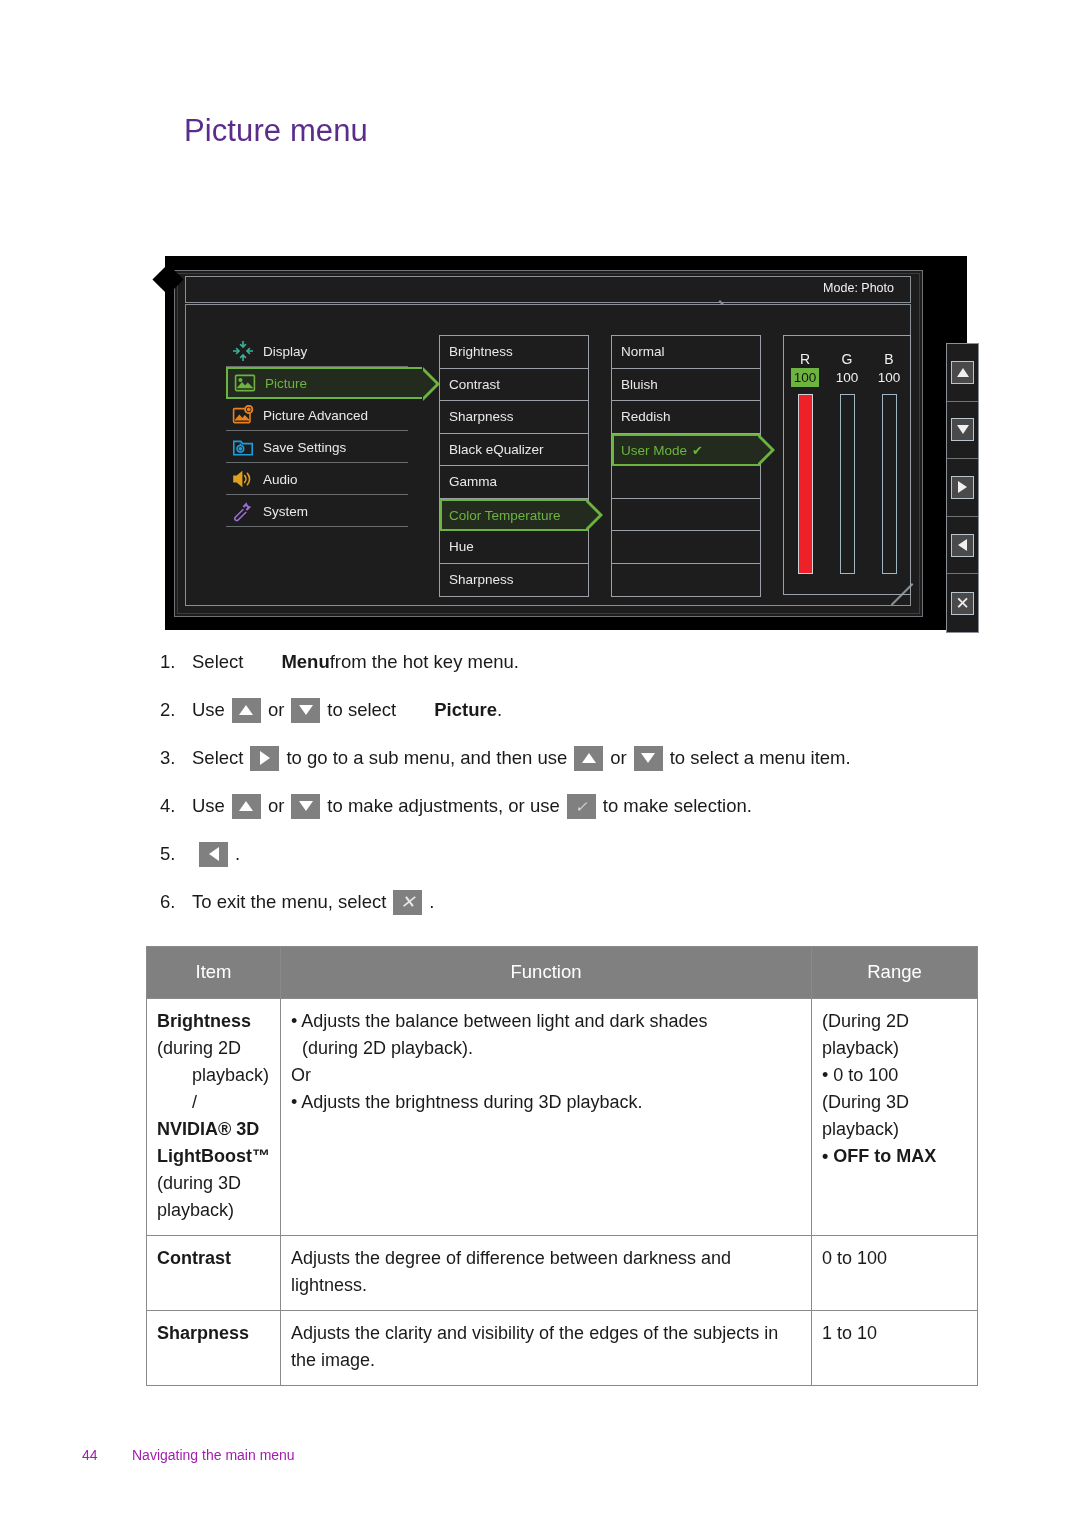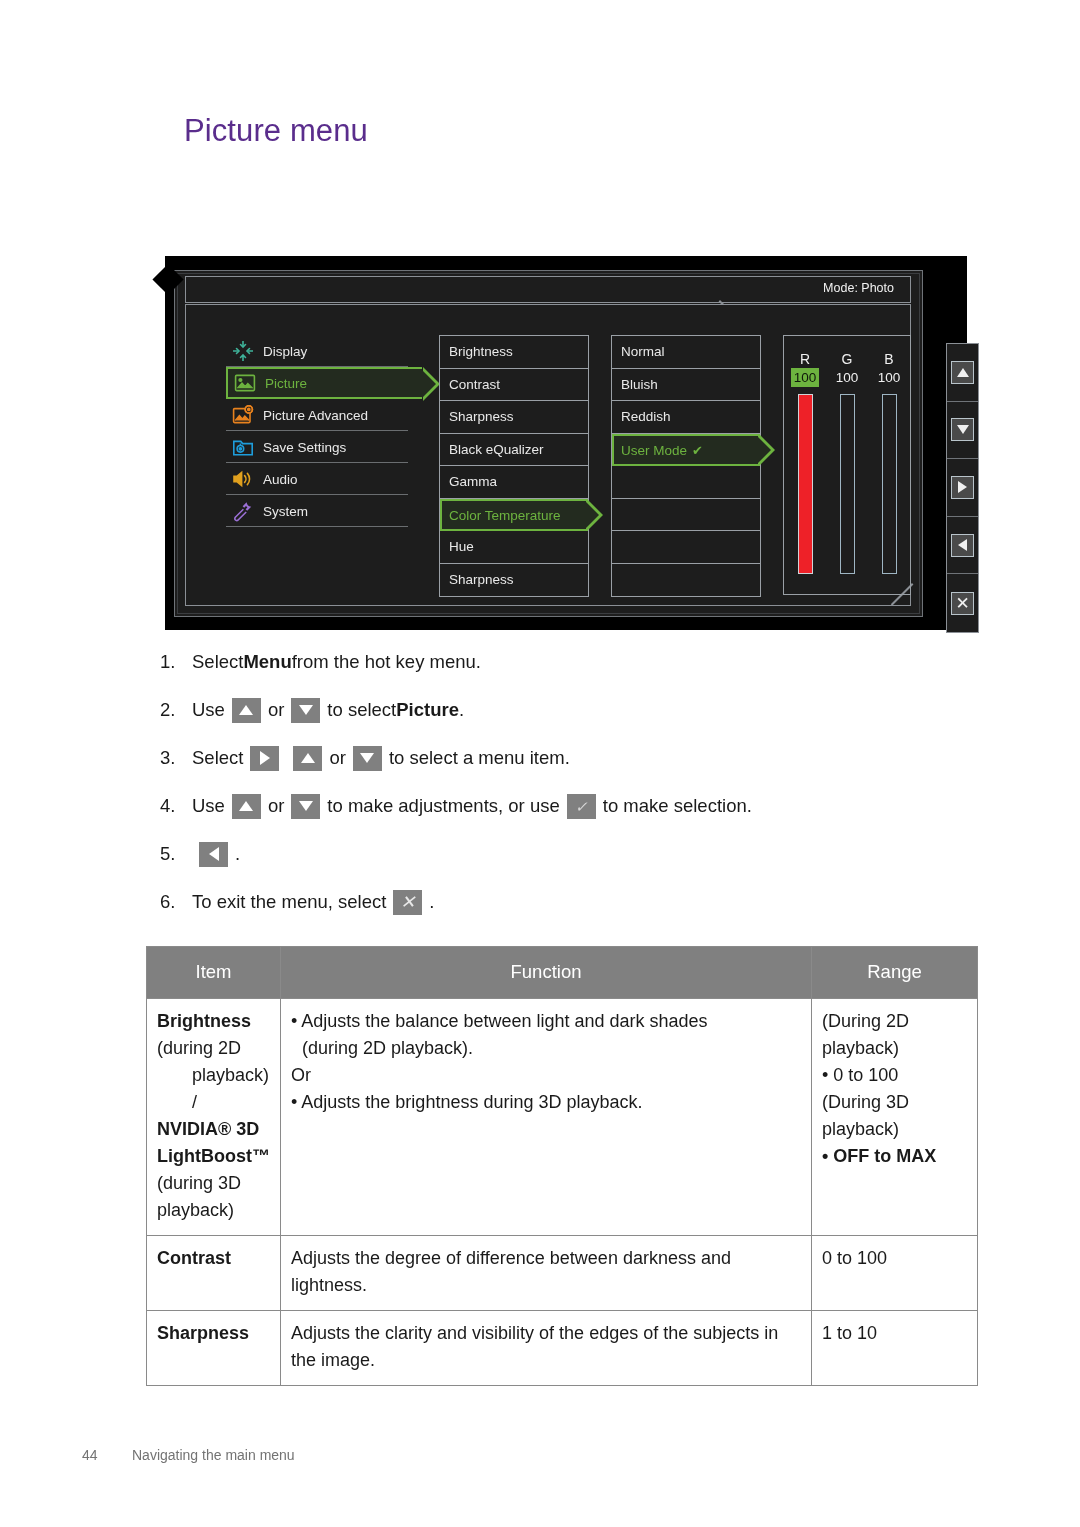--- a/index.html
+++ b/index.html
@@ -166,21 +166,21 @@
   .x-glyph{color:#f0f0f0;font-size:17px;line-height:17px;font-weight:400;}
 
   
   .steps{position:absolute;left:160px;top:648px;width:830px;}
   .step{
     position:relative;margin-bottom:20px;font-size:18.5px;line-height:28px;
     display:flex;align-items:center;flex-wrap:nowrap;
   }
   .step-num{width:32px;flex:0 0 auto;}
   .step-txt{white-space:nowrap;}
-  .b{font-weight:bold;}
+  .b{font-weight:bold;padding-left:38px;}
   .keybtn{
     display:inline-block;width:29px;height:25px;background:#808080;
     margin:0 7px;vertical-align:middle;position:relative;flex:0 0 auto;
   }
   .keybtn i{position:absolute;left:50%;top:50%;transform:translate(-50%,-50%);}
   .k-up{width:0;height:0;border-left:7px solid transparent;border-right:7px solid transparent;border-bottom:10px solid #fff;}
   .k-down{width:0;height:0;border-left:7px solid transparent;border-right:7px solid transparent;border-top:10px solid #fff;}
   .k-right{width:0;height:0;border-top:7px solid transparent;border-bottom:7px solid transparent;border-left:10px solid #fff;}
   .k-left{width:0;height:0;border-top:7px solid transparent;border-bottom:7px solid transparent;border-right:10px solid #fff;}
   .k-check{color:#d7d7d7;font-size:15px;line-height:15px;}
@@ -204,21 +204,21 @@
   .c-range{width:166px;}
   .tbl td.item-cell{font-weight:bold;}
   .tbl td.item-cell .nb{font-weight:normal;}
   .bullet-line{display:block;text-indent:-11px;padding-left:11px;}
   .sub-line{display:block;padding-left:11px;}
   .range-cell .rb{display:block;}
 
   
   .footer{
     position:absolute;left:82px;top:1447px;
-    font-size:14px;color:#737373;
+    font-size:14px;color:#a21caf;
   }
   .footer .pg{display:inline-block;width:50px;}
 </style>
 </head>
 <body>
 
 <div class="page">
 
   <h1 class="page-title">Picture menu</h1>
 
@@ -389,20 +389,21 @@
         <span class="step-txt"> to select </span>
         <span class="step-txt b">Picture</span>
         <span class="step-txt">.</span>
       </div>
       <div class="step">
         <span class="step-num">3.</span>
         <span class="step-txt">Select </span>
         <span class="keybtn">
           <i class="k-right"></i>
         </span>
+        <span class="step-txt"> to go to a sub menu, and then use </span>
         <span class="keybtn">
           <i class="k-up"></i>
         </span>
         <span class="step-txt"> or </span>
         <span class="keybtn">
           <i class="k-down"></i>
         </span>
         <span class="step-txt"> to select a menu item.</span>
       </div>
       <div class="step">

